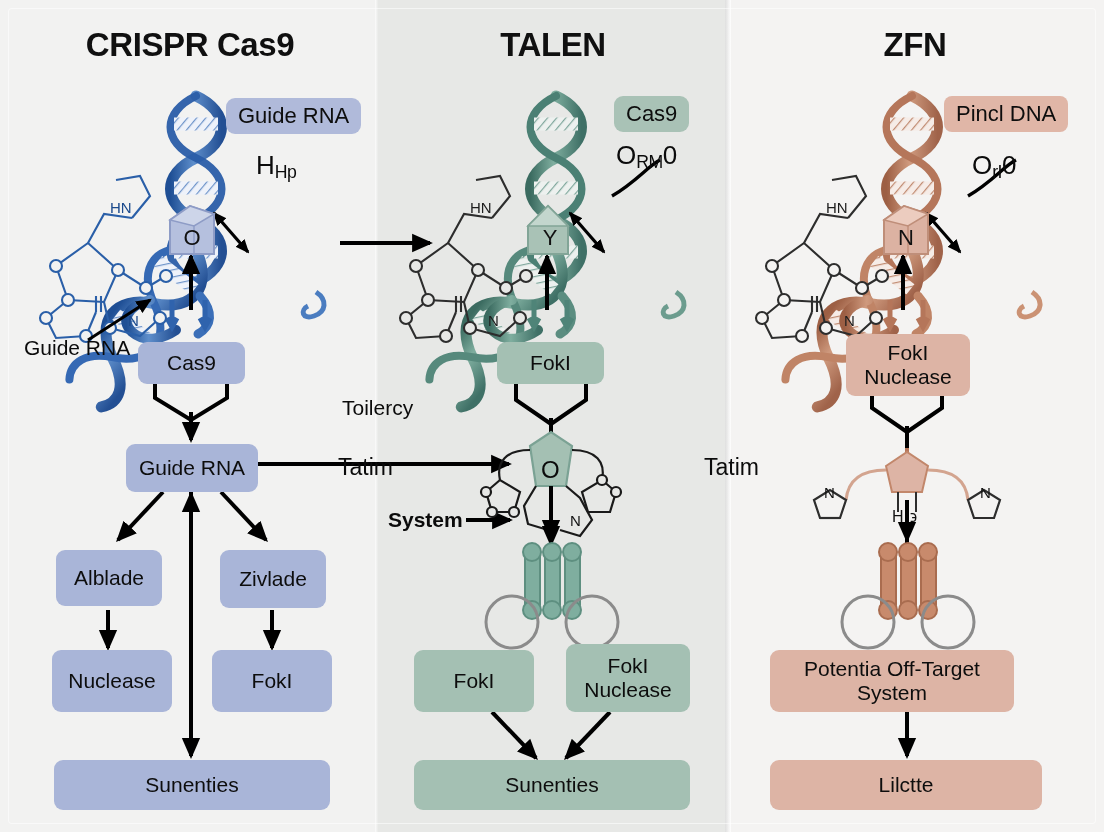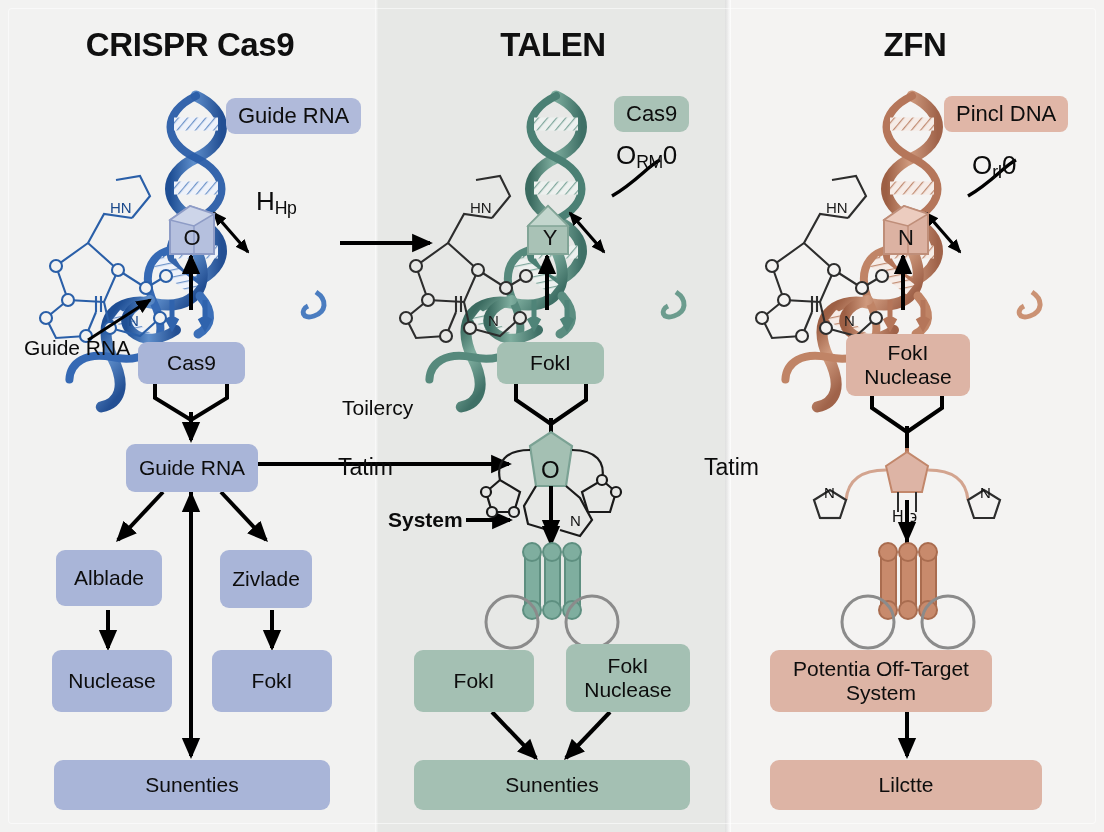--- a/index.html
+++ b/index.html
@@ -428,38 +428,38 @@
   </div>
   <div class="badge" style="left:886px; top:208px;">
     <div class="glyph">N</div>
   </div>
   <div class="plain-label" style="left:541px; top:456px; font-size:24px;">O</div>
 
   <div class="tag blue" style="left:226px; top:98px;">Guide RNA</div>
   <div class="tag green" style="left:614px; top:96px;">Cas9</div>
   <div class="tag salmon" style="left:944px; top:96px;">Pincl DNA</div>
 
-  <div class="plain-label" style="left:256px; top:150px; font-size:26px;margin-top:36px;">
+  <div class="plain-label" style="left:256px; top:150px; font-size:26px;">
     <span>H</span><span class="sub">Hp</span>
   </div>
   <div class="plain-label" style="left:616px; top:140px; font-size:26px;text-align:center;">
     <span>O</span><span class="sub">RM</span><span>0</span>
   </div>
   <div class="plain-label" style="left:972px; top:150px; font-size:26px;">
     <span>O</span><span class="sub">rI</span><span>0</span>
   </div>
 
   <div class="plain-label big" style="left:24px; top:336px;">Guide RNA</div>
 
   <div class="box blue" style="left:138px; top:342px; width:107px; height:42px;">Cas9</div>
 
   <div class="box blue" style="left:126px; top:444px; width:132px; height:48px;">Guide RNA</div>
 
   <div class="box blue" style="left:56px; top:550px; width:106px; height:56px;">Alblade</div>
-  <div class="box blue" style="left:220px; top:550px; width:92px; height:58px;">Zivlade</div>
+  <div class="box blue" style="left:220px; top:550px; width:106px; height:58px;">Zivlade</div>
 
   <div class="box blue" style="left:52px; top:650px; width:120px; height:62px;">Nuclease</div>
   <div class="box blue" style="left:212px; top:650px; width:120px; height:62px;">FokI</div>
 
   <div class="box blue" style="left:54px; top:760px; width:276px; height:50px;">Sunenties</div>
 
   <div class="plain-label big" style="left:342px; top:396px;">Toilercy</div>
   <div class="plain-label" style="left:338px; top:454px; font-size:23px;">Tatim</div>
   <div class="plain-label" style="left:704px; top:454px; font-size:23px;">Tatim</div>
   <div class="plain-label big" style="left:388px; top:508px; font-weight:700;">System</div>
@@ -472,20 +472,20 @@
     <span>Nuclease</span>
   </div>
 
   <div class="box green" style="left:414px; top:760px; width:276px; height:50px;">Sunenties</div>
 
   <div class="box salmon" style="left:846px; top:334px; width:124px; height:62px; flex-direction:column;">
     <span>FokI</span>
     <span>Nuclease</span>
   </div>
 
-  <div class="box salmon" style="left:770px; top:650px; width:222px; height:62px; flex-direction:column;">
+  <div class="box salmon" style="left:770px; top:650px; width:244px; height:62px; flex-direction:column;">
     <span>Potentia Off-Target</span>
     <span>System</span>
   </div>
 
   <div class="box salmon" style="left:770px; top:760px; width:272px; height:50px;">Lilctte</div>
 
 </div>
 
 </body></html>

